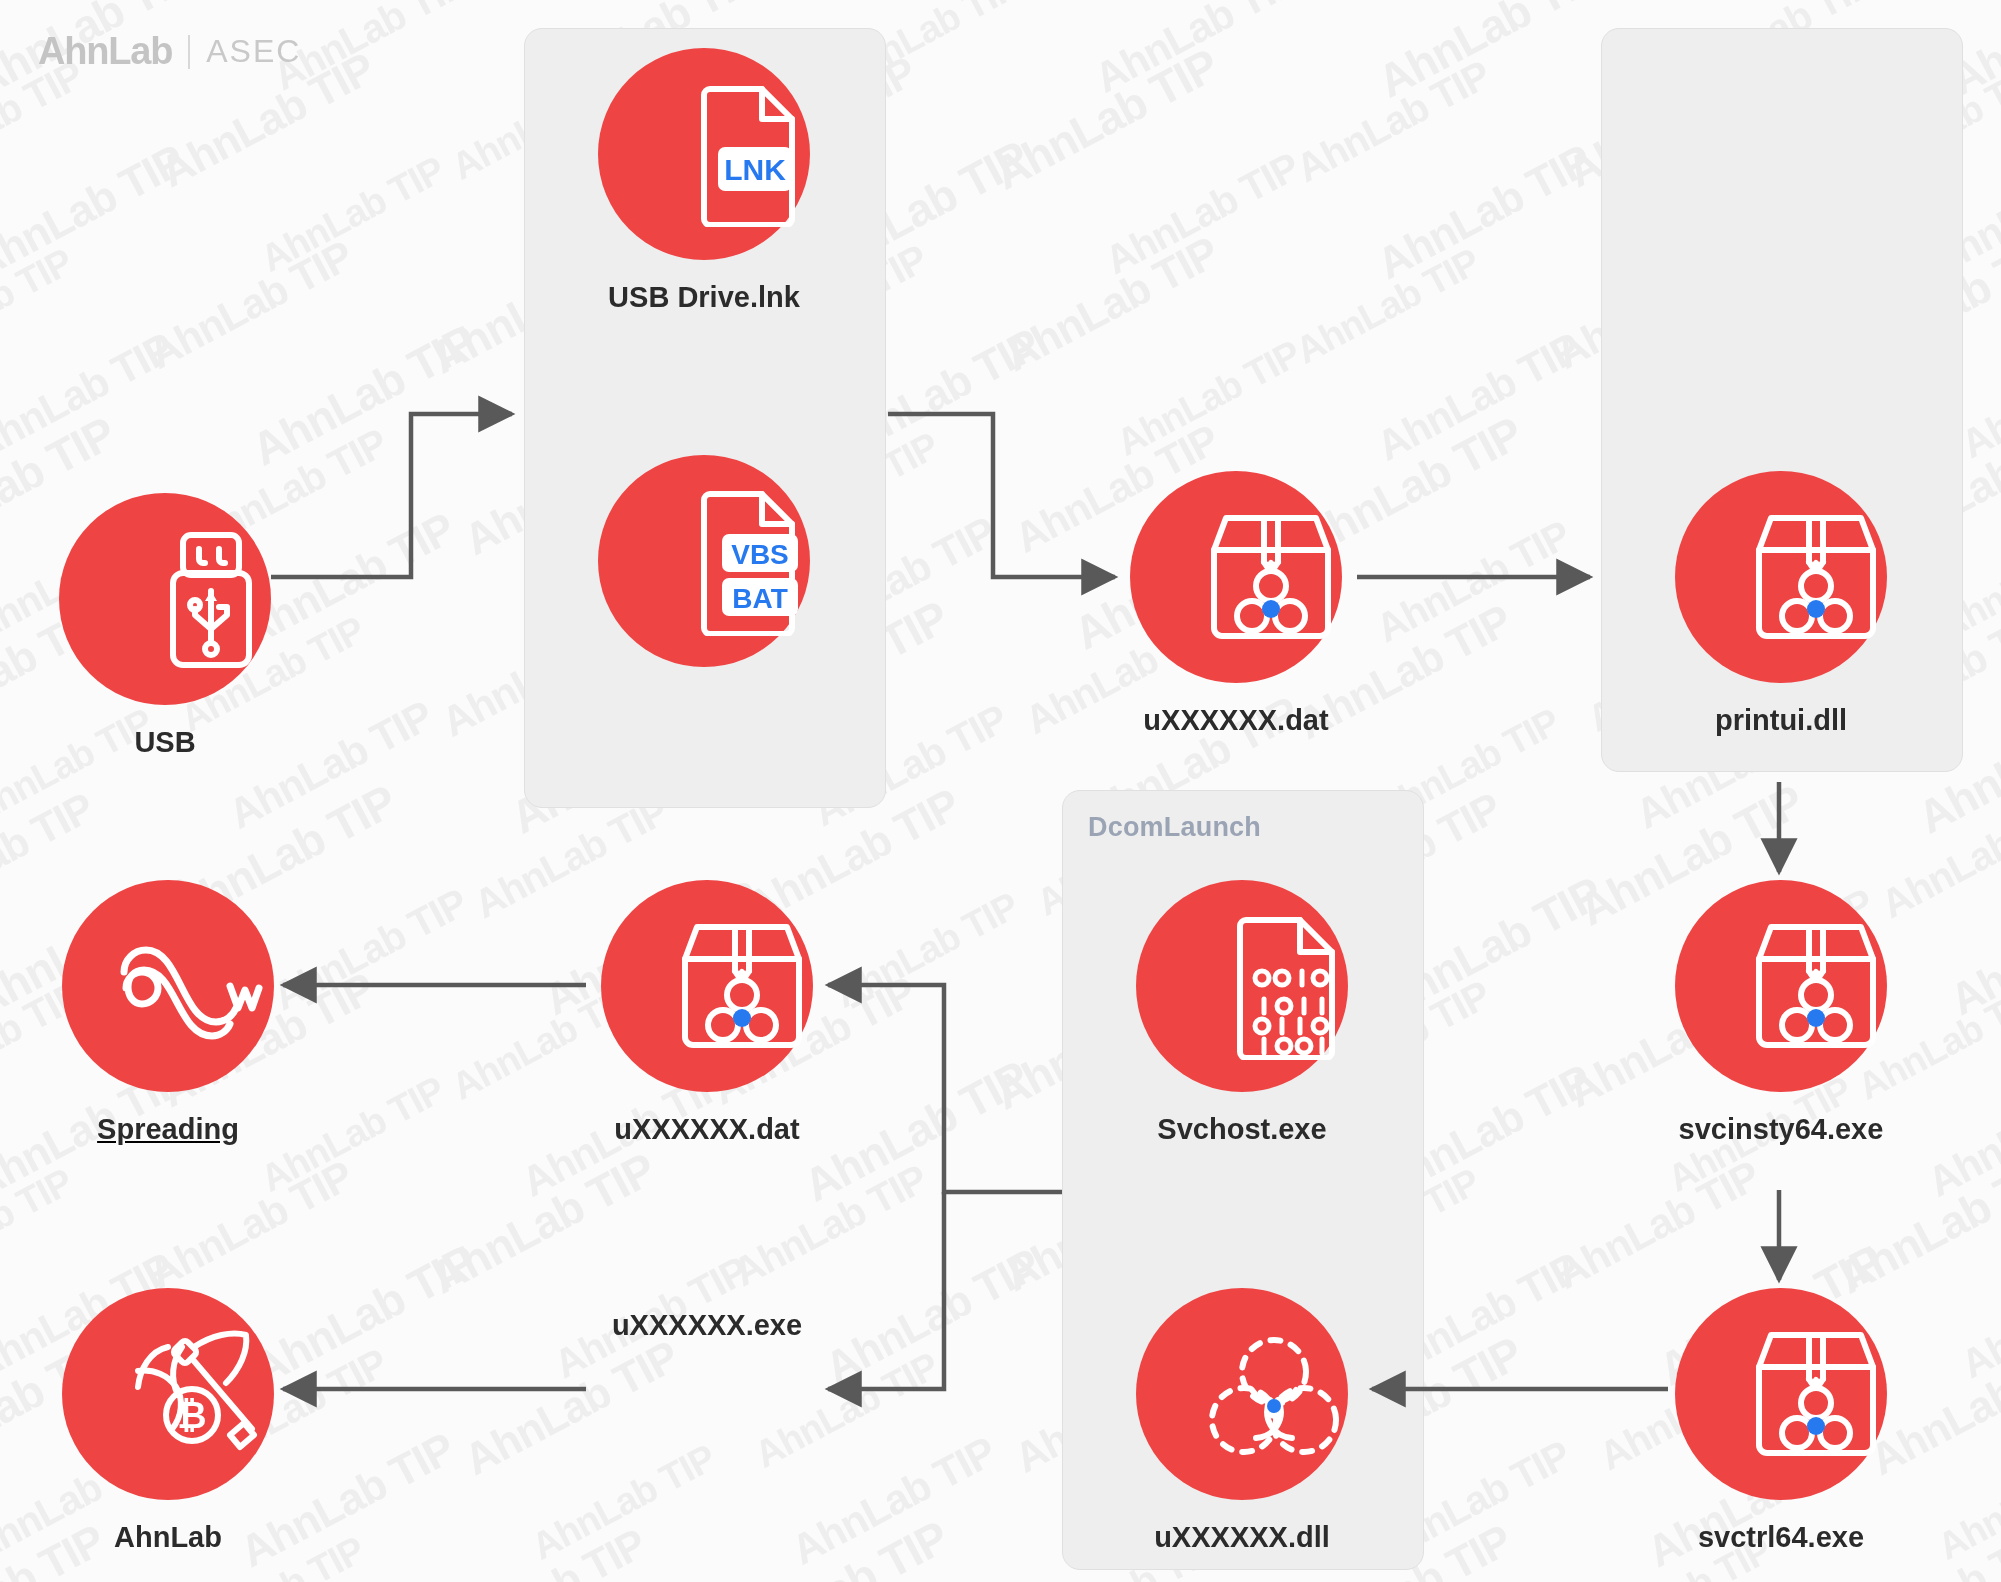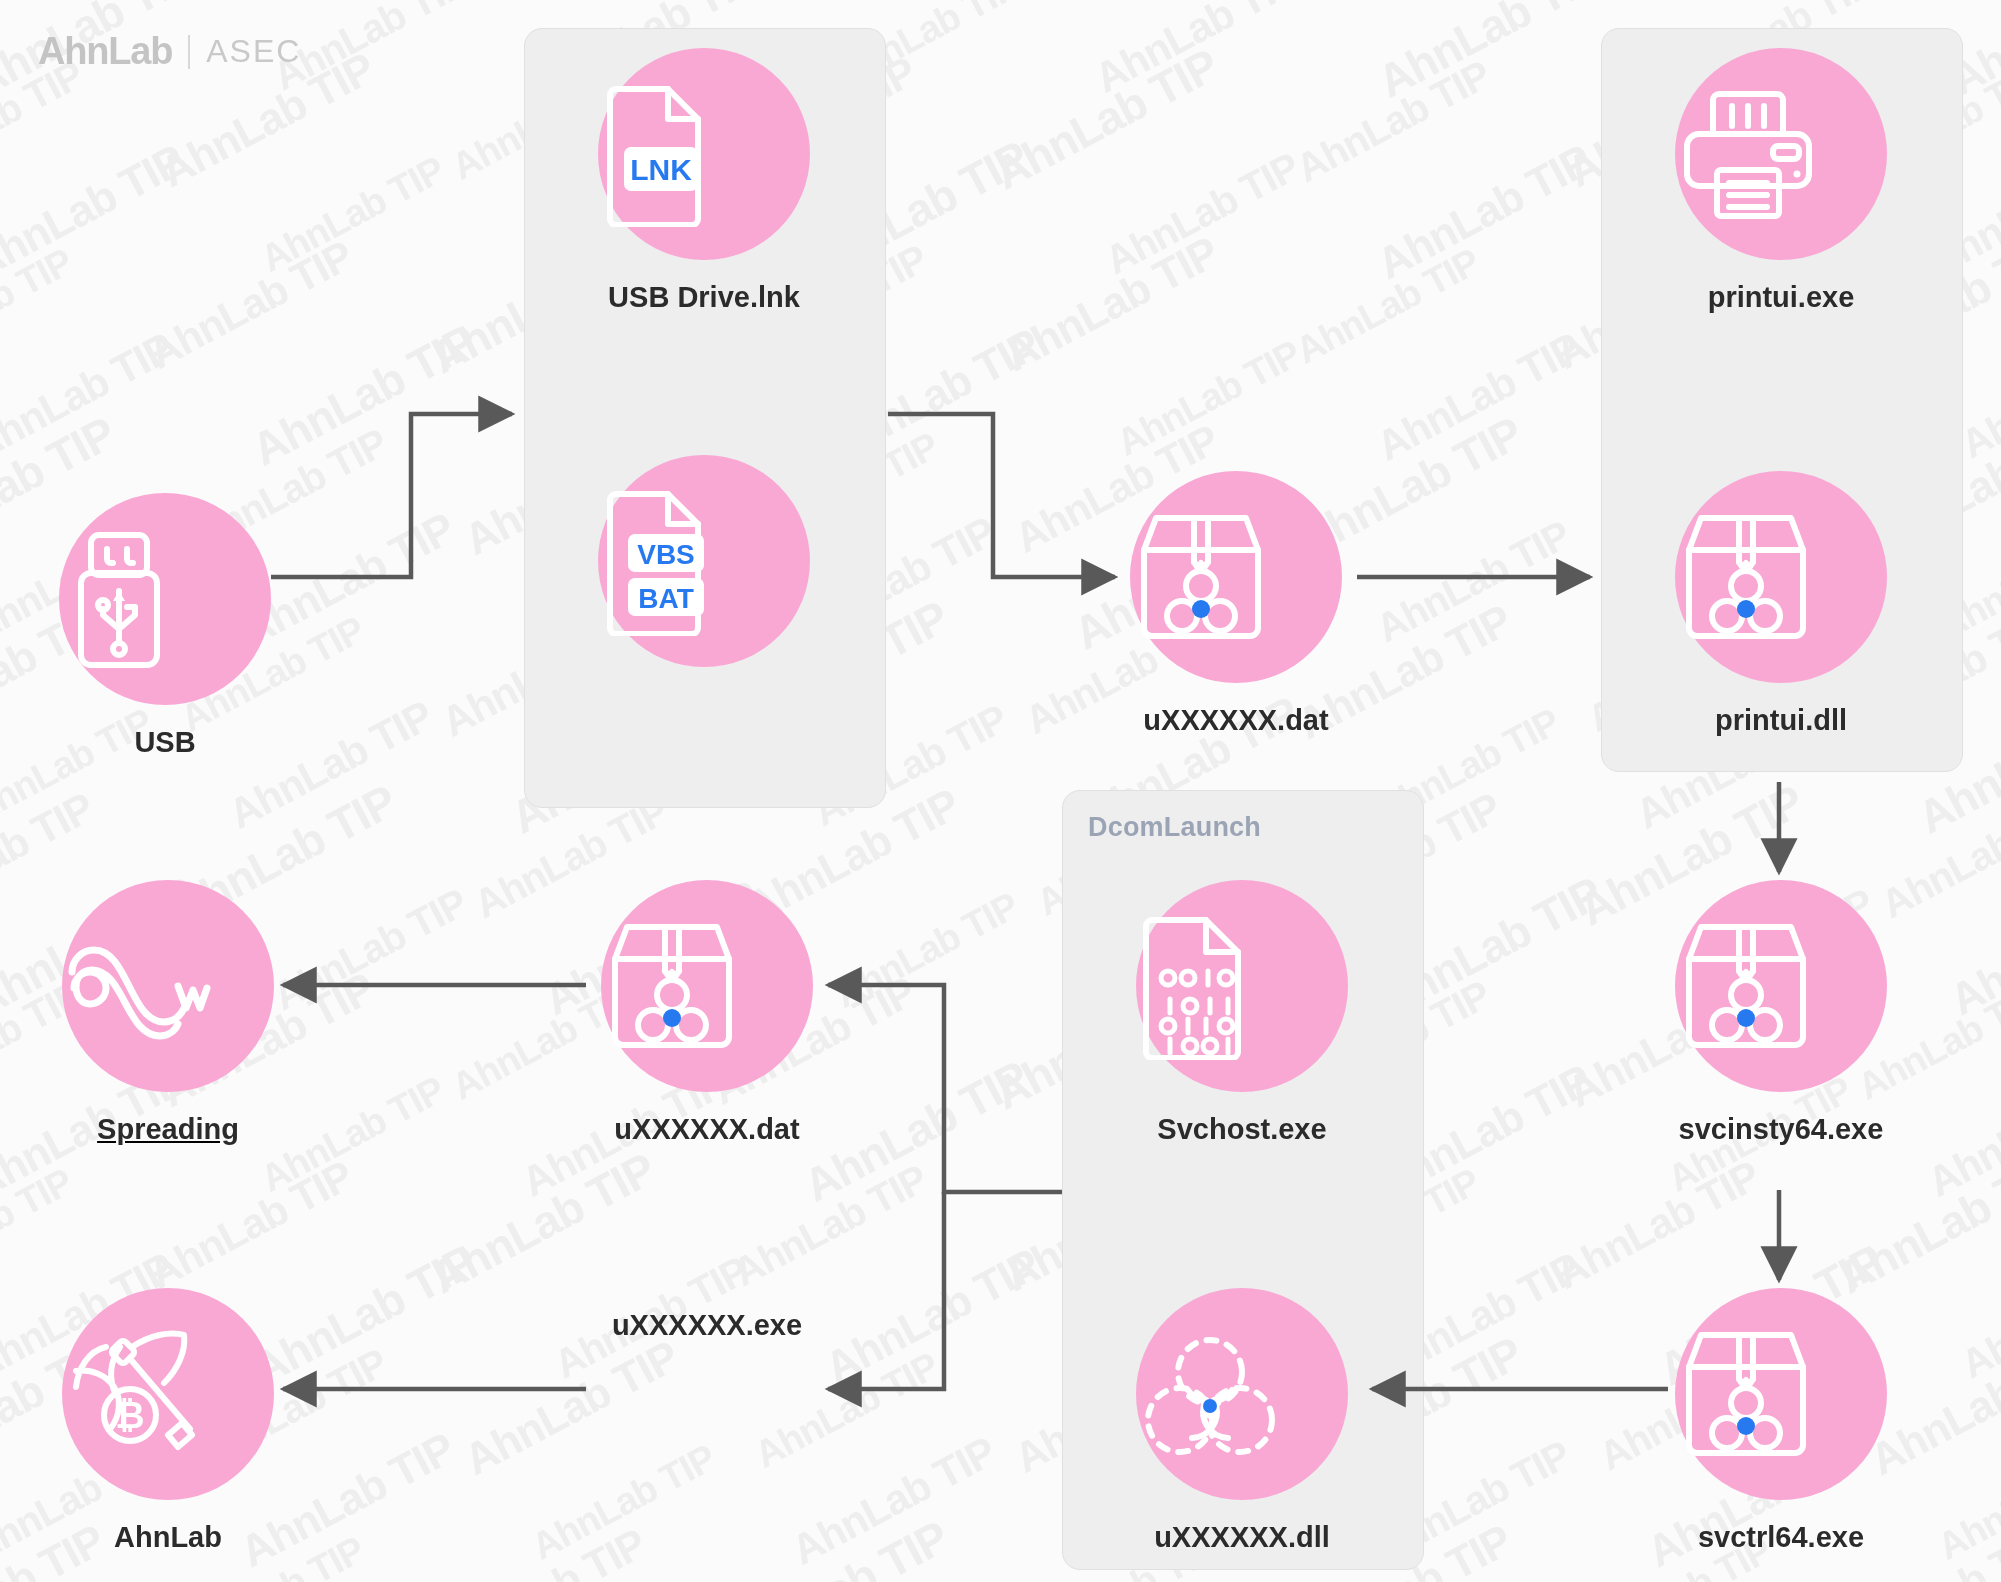--- a/index.html
+++ b/index.html
@@ -63,22 +63,22 @@
   .links{position:absolute;left:0;top:0;width:2001px;height:1582px;z-index:2;}
 
   
   .node{
     position:absolute;z-index:3;
     width:230px;
     display:flex;flex-direction:column;align-items:center;
   }
   .disc{
     width:212px;height:212px;border-radius:50%;
-    background:#f9a8d4;
-    display:flex;align-items:center;justify-content:flex-start;
+    background:#ef4444;
+    display:flex;align-items:center;justify-content:flex-end;
     flex:0 0 auto;
   }
   .disc svg{display:block;}
   .node-label{
     margin-top:20px;
     font-size:29px;font-weight:700;color:#2b2b2b;
     text-align:center;line-height:1.22;
     white-space:pre-line;
   }
 </style>
@@ -211,40 +211,20 @@
           <circle cx="71" cy="80" r="15"></circle>
           <circle cx="52" cy="110" r="15"></circle>
           <circle cx="90" cy="110" r="15"></circle>
         </g>
         <circle cx="71" cy="103" r="9" fill="#2779f0"></circle>
       </svg>
     </div>
     <div class="node-label">uXXXXXX.dat</div>
   </div>
 
-  <div class="node" style="left:1666px;top:48px;">
-    <div class="disc">
-      <svg width="146" height="140" viewBox="0 0 146 140">
-        <g fill="none" stroke="#ffffff" stroke-width="6" stroke-linejoin="round" stroke-linecap="round">
-          <path d="M38 50 V16 a6 6 0 0 1 6 -6 h58 a6 6 0 0 1 6 6 v34"></path>
-          <path d="M57 22 v20"></path>
-          <path d="M73 22 v20"></path>
-          <path d="M89 22 v20"></path>
-          <rect x="12" y="50" width="122" height="52" rx="12"></rect>
-          <rect x="98" y="62" width="26" height="13" rx="5"></rect>
-          <rect x="42" y="86" width="62" height="46" rx="4"></rect>
-          <path d="M54 99 h38"></path>
-          <path d="M54 111 h38"></path>
-          <path d="M54 123 h38"></path>
-        </g>
-        <circle cx="122" cy="90" r="3.5" fill="#ffffff"></circle>
-      </svg>
-    </div>
-    <div class="node-label">printui.exe</div>
-  </div>
 
   <div class="node" style="left:1666px;top:471px;">
     <div class="disc">
       <svg width="142" height="142" viewBox="0 0 142 142">
         <g fill="none" stroke="#ffffff" stroke-width="6" stroke-linejoin="round" stroke-linecap="round">
           <path d="M14 44 L26 12 h90 l12 32"></path>
           <path d="M14 44 h114 v78 a8 8 0 0 1 -8 8 h-98 a8 8 0 0 1 -8 -8 z"></path>
           <path d="M64 12 v44"></path>
           <path d="M78 12 v44"></path>
           <path d="M64 56 l4 6 3 -5 3 5 4 -6"></path>

